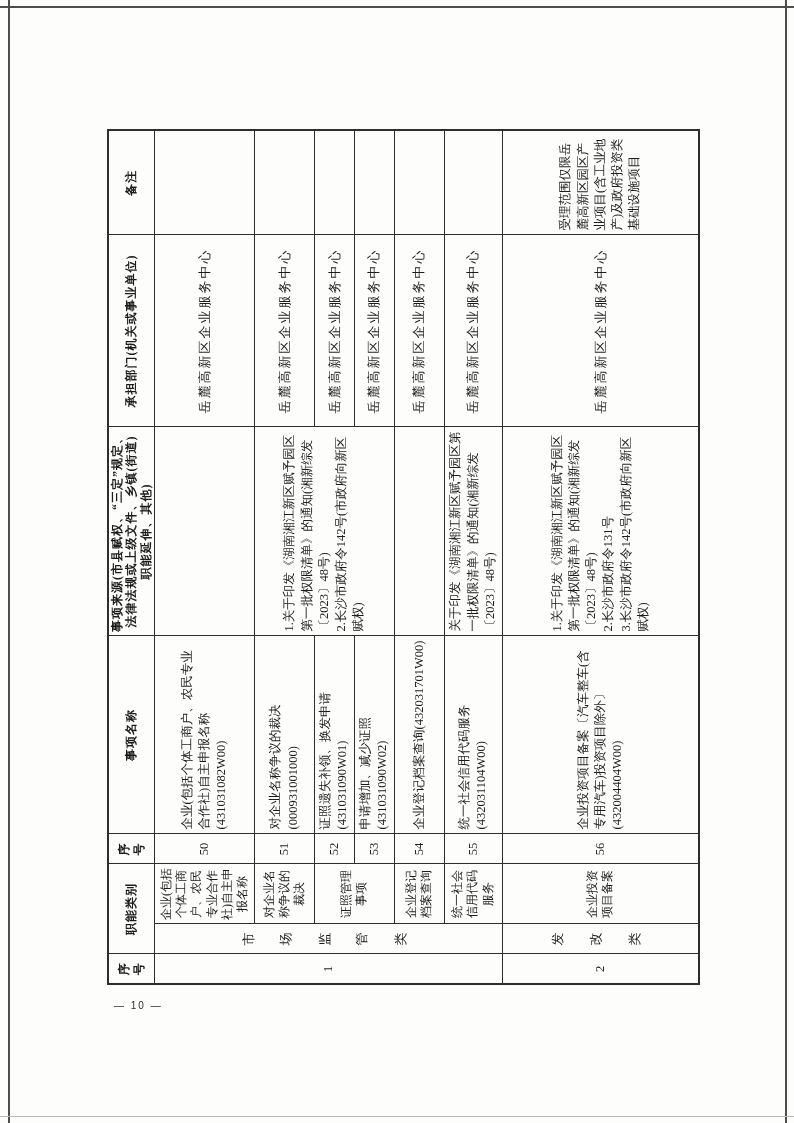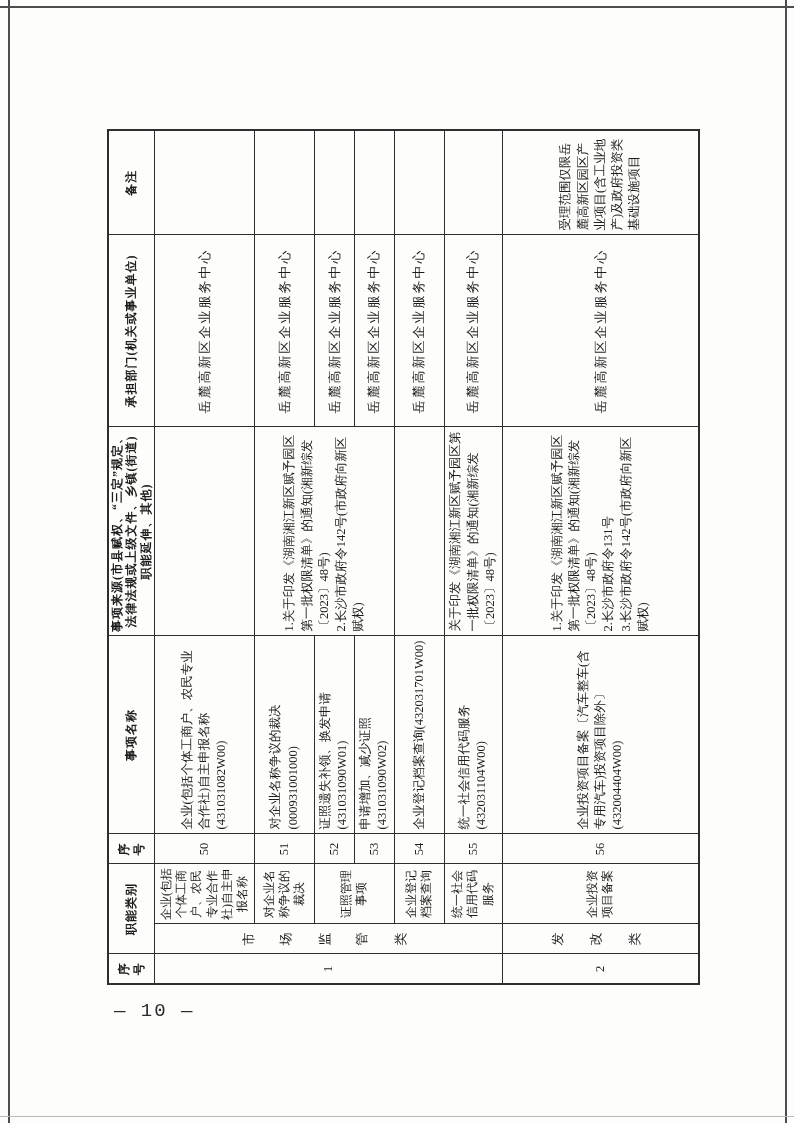--- a/index.html
+++ b/index.html
@@ -40,22 +40,22 @@
   td.dept{letter-spacing:2px;font-size:13px;}
   td.num{font-size:12.5px;}
   .vlabel{
     display:inline-block;
     writing-mode:vertical-lr;text-orientation:upright;
     font-size:13px;letter-spacing:38px;line-height:1;
   }
   
   .pageno{
     position:absolute;left:114px;top:1000px;
-    font-size:19px;color:#2b2b2b;letter-spacing:2px;
-    font-family:Liberation Mono, monospace;
+    font-size:10px;color:#2b2b2b;letter-spacing:2px;
+    font-family:Liberation Sans, sans-serif;
   }
 </style>
 </head>
 <body>
 
 <div class="edge edge-top"></div>
 <div class="edge edge-left"></div>
 <div class="edge edge-right"></div>
 <div class="edge edge-bottom"></div>
 

